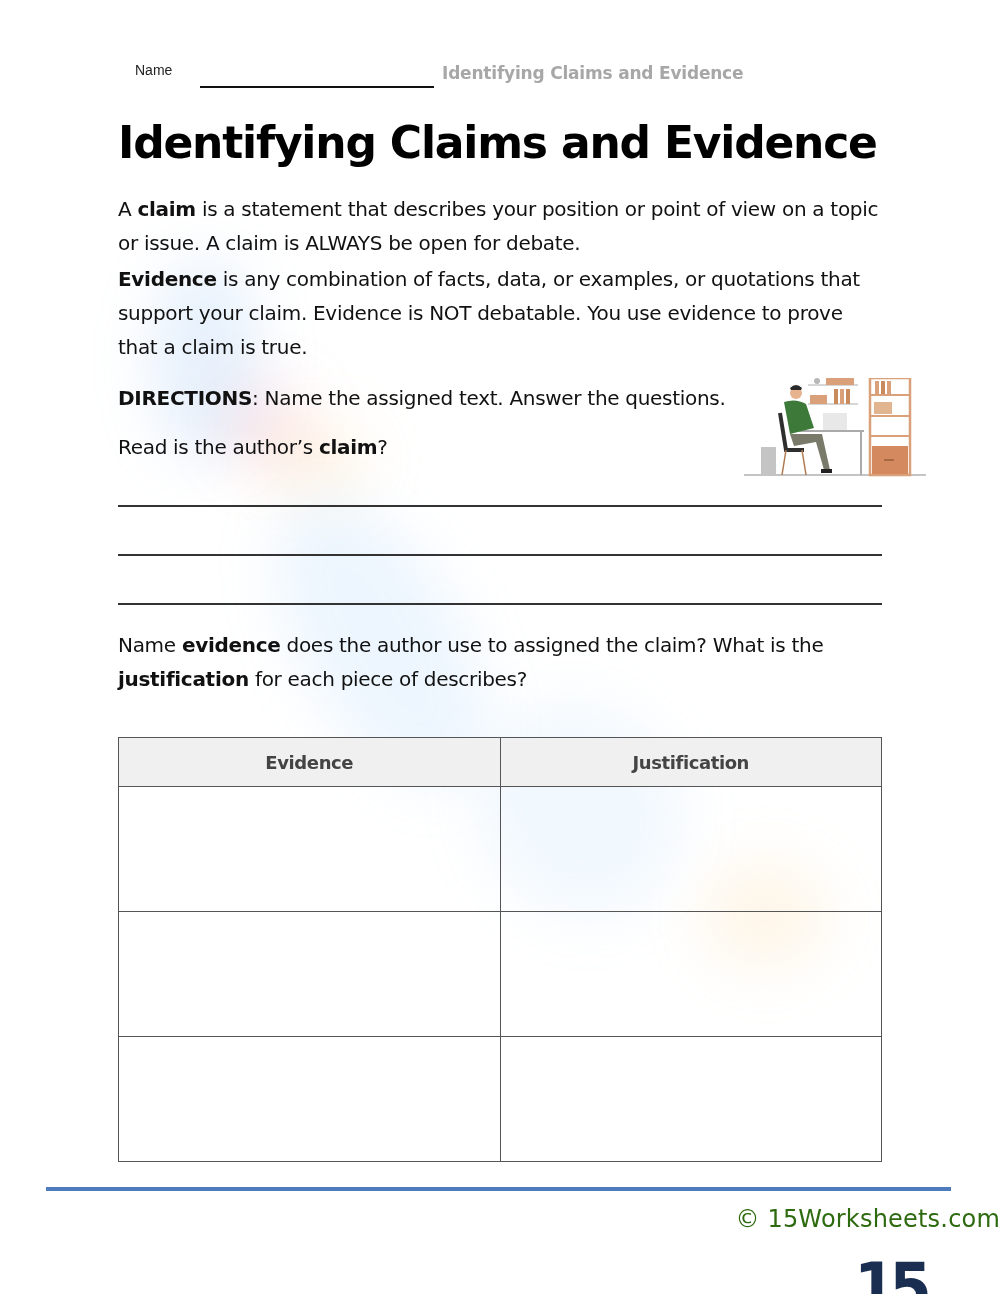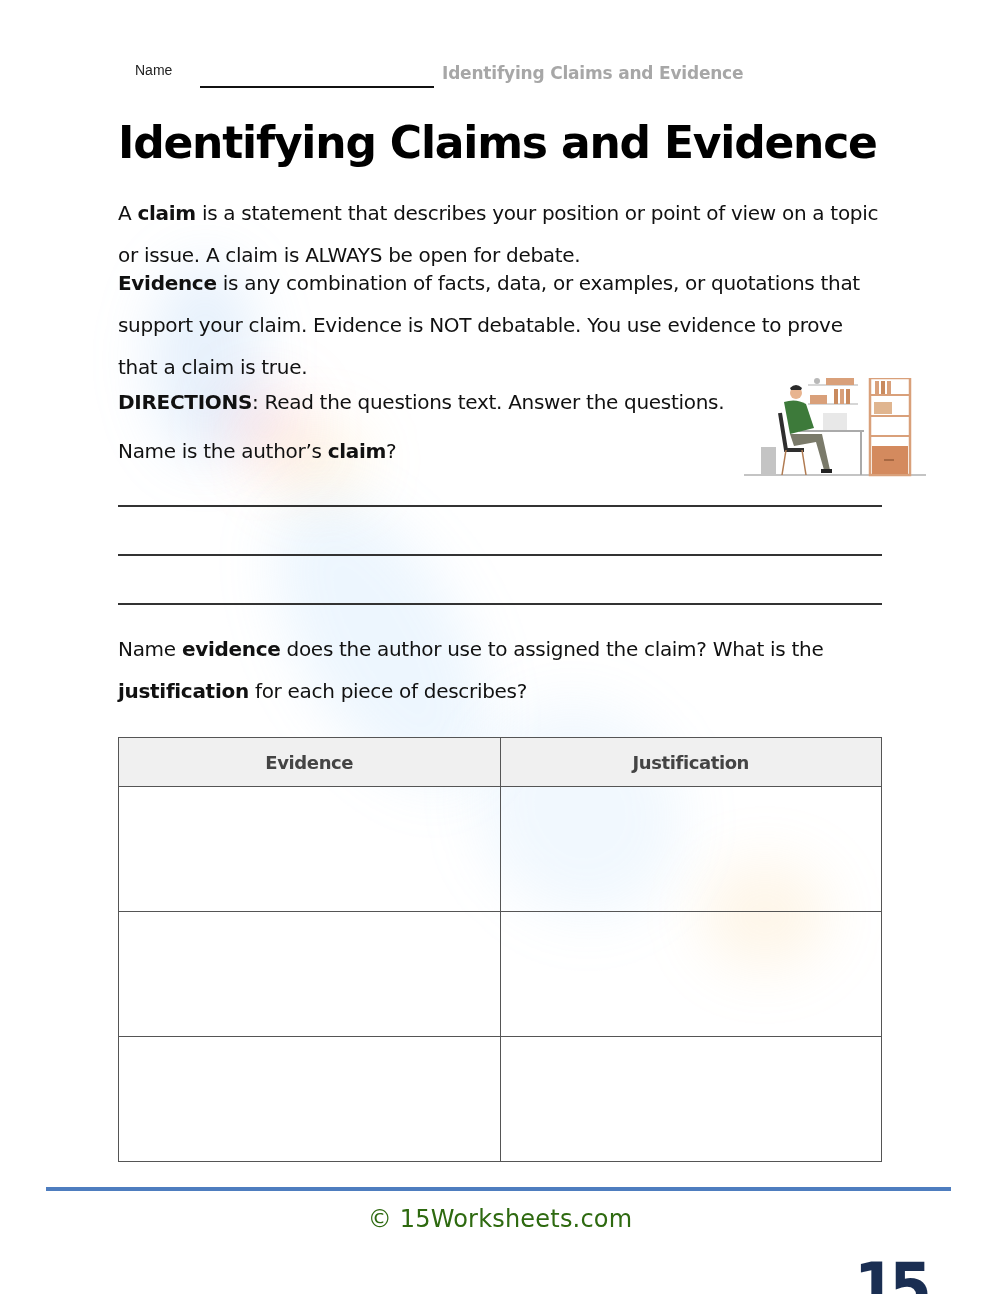--- a/index.html
+++ b/index.html
@@ -11,34 +11,34 @@
   .watermark { position: absolute; inset: 0; pointer-events: none; }
   .wm-blob { position: absolute; border-radius: 50%; filter: blur(28px); }
 
   .header-row { position: absolute; top: 60px; left: 118px; width: 770px; height: 30px; }
   .name-label { position: absolute; left: 17px; top: 2px; font-family: "Liberation Sans", sans-serif; font-size: 14px; color: #222; }
   .name-line { position: absolute; left: 82px; top: 26px; width: 234px; border-bottom: 2px solid #111; }
   .header-title { position: absolute; left: 324px; top: 3px; font-size: 17px; font-weight: bold; color: #a7a7a7; letter-spacing: -0.2px; }
 
   .page-title { position: absolute; top: 117px; left: 118px; font-size: 44px; font-weight: bold; letter-spacing: -1.2px; color: #000; margin: 0; }
 
-  .para { position: absolute; left: 118px; width: 770px; font-size: 20px; line-height: 42px; color: #111; letter-spacing: -0.3px; margin: 0; }
+  .para { position: absolute; left: 118px; width: 770px; font-size: 20px; line-height: 34px; color: #111; letter-spacing: -0.3px; margin: 0; }
   .para b { font-weight: bold; }
 
   .illustration { position: absolute; left: 744px; top: 378px; width: 182px; height: 100px; }
 
   .answer-line { position: absolute; left: 118px; width: 764px; border-bottom: 2px solid #333; }
 
   table.ev { position: absolute; left: 118px; top: 737px; width: 764px; border-collapse: collapse; }
   table.ev th, table.ev td { border: 1.5px solid #555; }
   table.ev th { background: #f0f0f0; height: 46px; font-size: 18px; font-weight: bold; color: #444; letter-spacing: -0.4px; }
   table.ev td { height: 122px; background: transparent; }
 
   .footer-rule { position: absolute; left: 46px; top: 1187px; width: 905px; height: 4px; background: #4e7dbf; }
-  .footer-text { position: absolute; top: 1205px; left: 0; width: 1000px; text-align: center; font-size: 24px; color: #2e6a10; letter-spacing: 0.2px; }
+  .footer-text { position: absolute; top: 1205px; left: 0; width: 1000px; text-align: right; font-size: 24px; color: #2e6a10; letter-spacing: 0.2px; }
   .logo { position: absolute; left: 846px; top: 1256px; width: 78px; height: 86px; }
   .logo .num { position: absolute; top: -8px; left: 4px; font-size: 68px; font-weight: bold; color: #1a2e52; letter-spacing: -8px; font-family: "DejaVu Sans", sans-serif; transform: scaleX(0.9); }
   .logo .sub { position: absolute; bottom: 2px; left: 0; width: 78px; text-align: center; font-size: 8.5px; font-weight: bold; color: #1a2e52; letter-spacing: 0.8px; font-family: "DejaVu Sans Mono", monospace; }
 </style>
 </head>
 <body>
 
 <div class="watermark">
   <div class="wm-blob" style="left:150px;top:260px;width:110px;height:200px;background:rgba(120,180,240,0.18);"></div>
   <div class="wm-blob" style="left:220px;top:380px;width:90px;height:90px;background:rgba(240,120,140,0.14);"></div>
@@ -53,23 +53,23 @@
   <div class="name-line"></div>
   <span class="header-title">Identifying Claims and Evidence</span>
 </div>
 
 <h1 class="page-title">Identifying Claims and Evidence</h1>
 
 <p class="para" style="top:192px;"><span>A </span><b>claim</b><span> is a statement that describes your position or point of view on a topic or issue. A claim is ALWAYS be open for debate.</span></p>
 
 <p class="para" style="top:262px;"><b>Evidence</b><span> is any combination of facts, data, or examples, or quotations that support your claim. Evidence is NOT debatable. You use evidence to prove that a claim is true.</span></p>
 
-<p class="para" style="top:381px;width:620px;"><b>DIRECTIONS</b><span>: Read the questions text. Answer the questions.</span></p>
+<p class="para" style="top:381px;width:620px;"><b>DIRECTIONS</b><span>: Name the assigned text. Answer the questions.</span></p>
 
-<p class="para" style="top:430px;width:620px;"><span>Name is the author’s </span><b>claim</b><span>?</span></p>
+<p class="para" style="top:430px;width:620px;"><span>Read is the author’s </span><b>claim</b><span>?</span></p>
 
 <svg class="illustration" viewBox="0 0 182 100">
   <line x1="0" y1="97" x2="182" y2="97" stroke="#b0b0b0" stroke-width="1.5"></line>
 
   <rect x="126" y="0" width="40" height="97" fill="none" stroke="#d9a07a" stroke-width="2.5"></rect>
   <line x1="126" y1="17" x2="166" y2="17" stroke="#d9a07a" stroke-width="2"></line>
   <line x1="126" y1="38" x2="166" y2="38" stroke="#d9a07a" stroke-width="2"></line>
   <line x1="126" y1="58" x2="166" y2="58" stroke="#d9a07a" stroke-width="2"></line>
   <rect x="128" y="68" width="36" height="28" fill="#d48a5e"></rect>
   <line x1="140" y1="82" x2="150" y2="82" stroke="#9a5c3a" stroke-width="1.5"></line>

